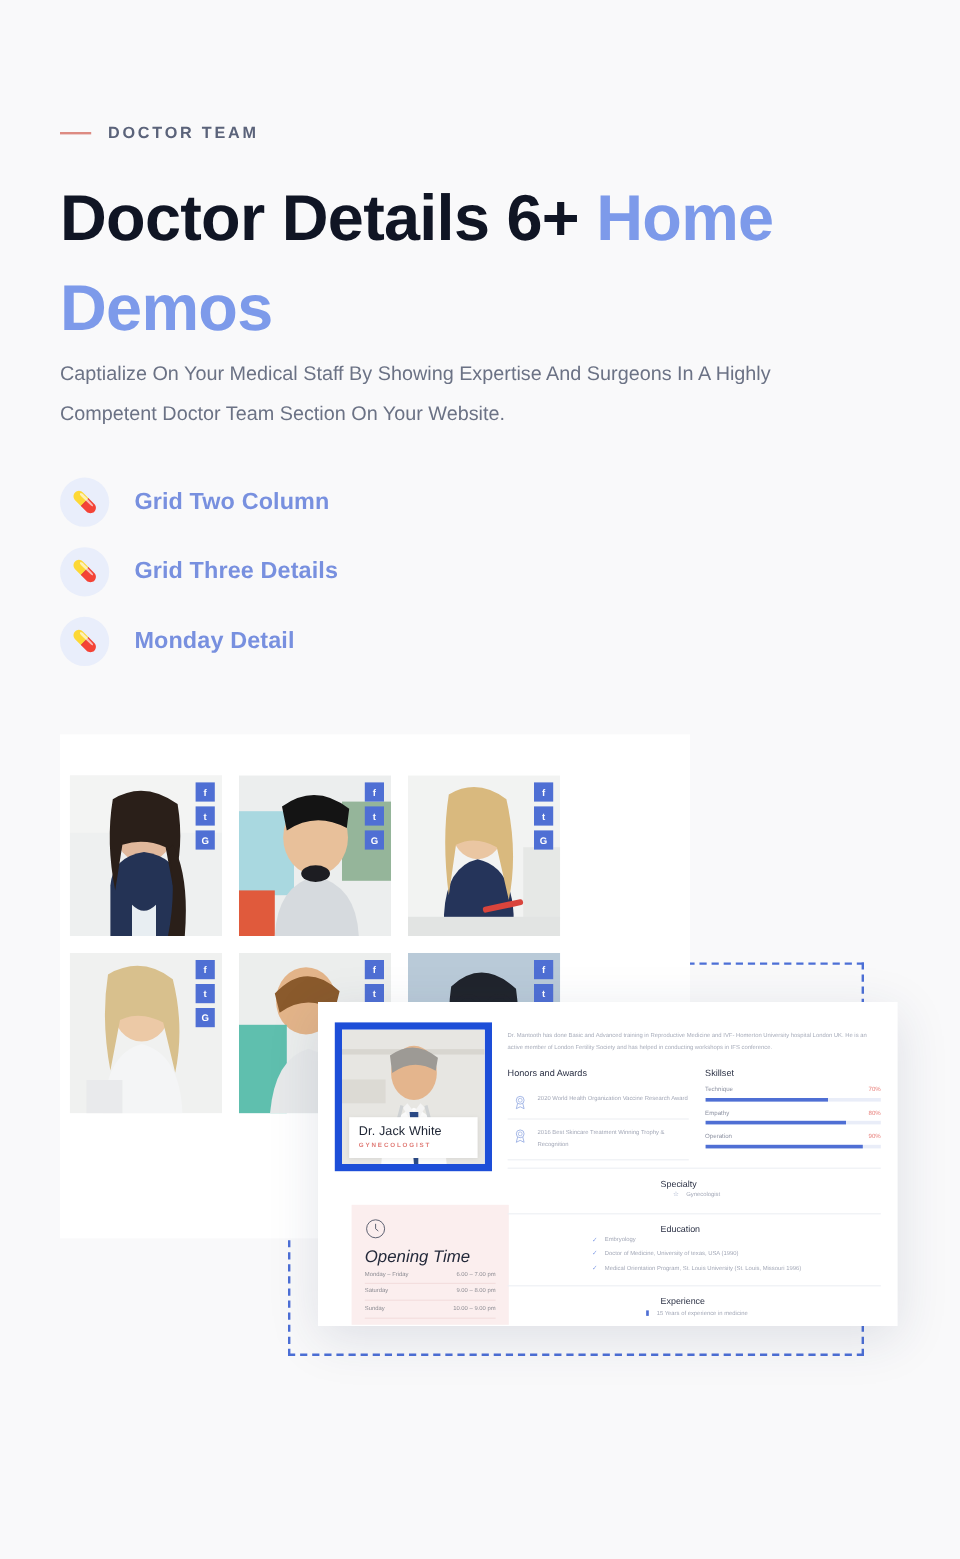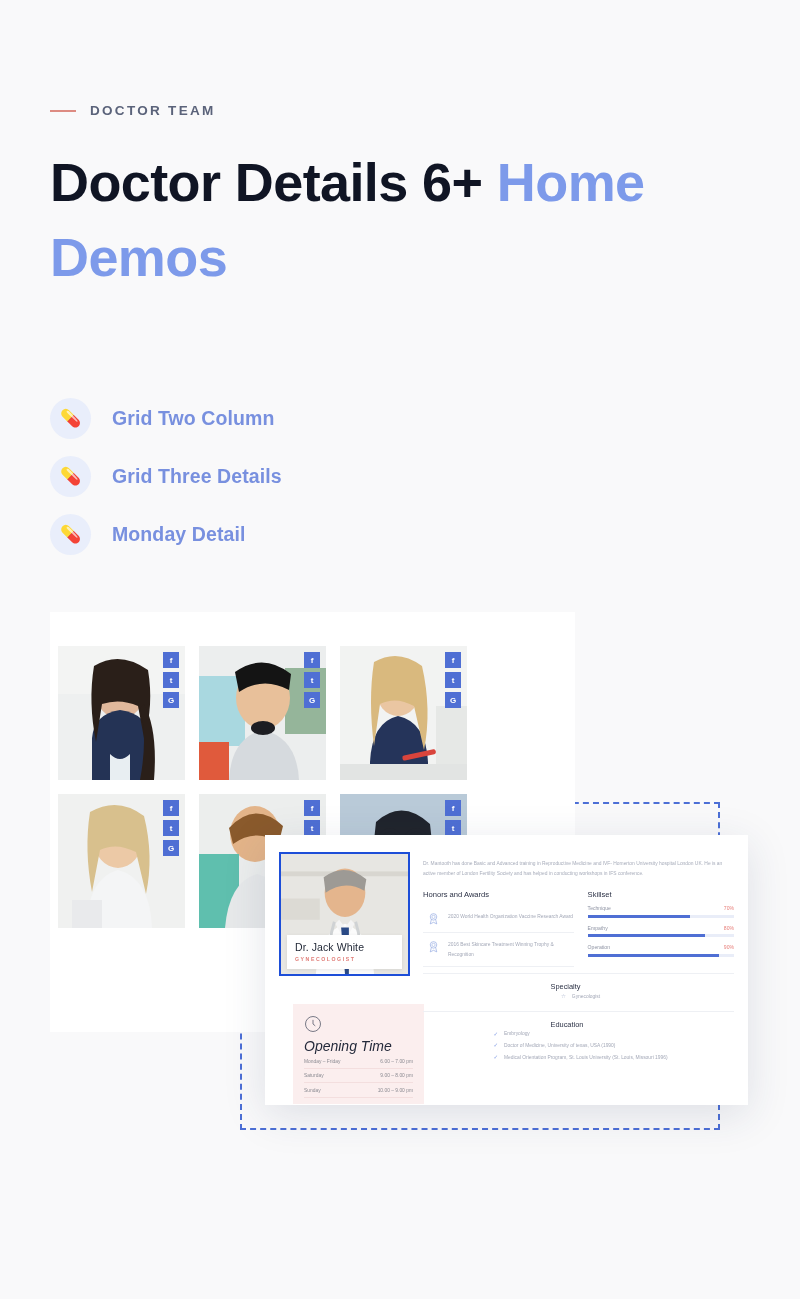--- a/index.html
+++ b/index.html
@@ -105,21 +105,21 @@
     position: absolute;
     left: 265px; top: 235px;
     width: 483px; height: 270px;
     background: #ffffff;
     box-shadow: 0 10px 40px rgba(40,55,95,.13);
   }
 
   .detail-left { position: absolute; left: 14px; top: 17px; width: 131px; }
   .doc-photo {
     position: relative; width: 131px; height: 124px; overflow: hidden;
-    border: 2px solid #1d4ed8;
+    border: 6px solid #1d4ed8;
   }
   .doc-nameplate {
     position: absolute; left: 6px; right: 6px; bottom: 5px;
     background: #fff; padding: 6px 8px 7px;
     box-shadow: 0 1px 4px rgba(0,0,0,.08);
   }
   .doc-name { font-size: 10.5px; color: #1d2433; letter-spacing: .1px; }
   .doc-role {
     font-size: 5.2px; color: #e07c77; letter-spacing: 1.55px;
     font-weight: bold; margin-top: 3px;
@@ -184,20 +184,21 @@
 
   <div class="eyebrow">
     <span class="eyebrow-dash"></span>
     <span class="eyebrow-text">DOCTOR TEAM</span>
   </div>
 
   <h1 class="heading">
     <span>Doctor Details 6+ </span><span class="accent">Home Demos</span>
   </h1>
 
+  <p class="lede">Captialize On Your Medical Staff By Showing Expertise And Surgeons In A Highly Competent Doctor Team Section On Your Website.</p>
 
   <div class="demo-list">
     <div class="demo-item">
       <span class="demo-bullet">💊</span>
       <span class="demo-label">Grid Two Column</span>
     </div>
     <div class="demo-item">
       <span class="demo-bullet">💊</span>
       <span class="demo-label">Grid Three Details</span>
     </div>
@@ -444,18 +445,27 @@
                 <span class="tick">✓</span>
                 <span>Doctor of Medicine, University of texas, USA (1990)</span>
               </div>
               <div class="bullet-line">
                 <span class="tick">✓</span>
                 <span>Medical Orientation Program, St. Louis University (St. Louis, Missouri 1996)</span>
               </div>
             </div>
           </div>
 
+          <div class="info-row">
+            <div class="info-label">Experience</div>
+            <div class="info-body">
+              <div class="bullet-line">
+                <span class="docico">▮</span>
+                <span>15 Years of experience in medicine</span>
+              </div>
+            </div>
+          </div>
         </div>
       </div>
 
     </div>
   </div>
 </div>
 
 </body></html>

